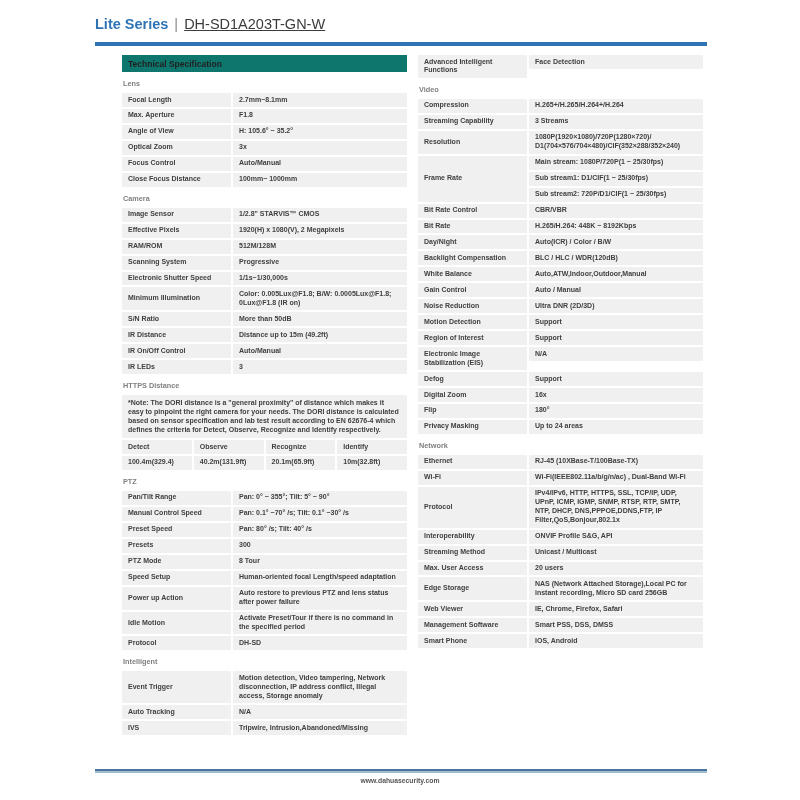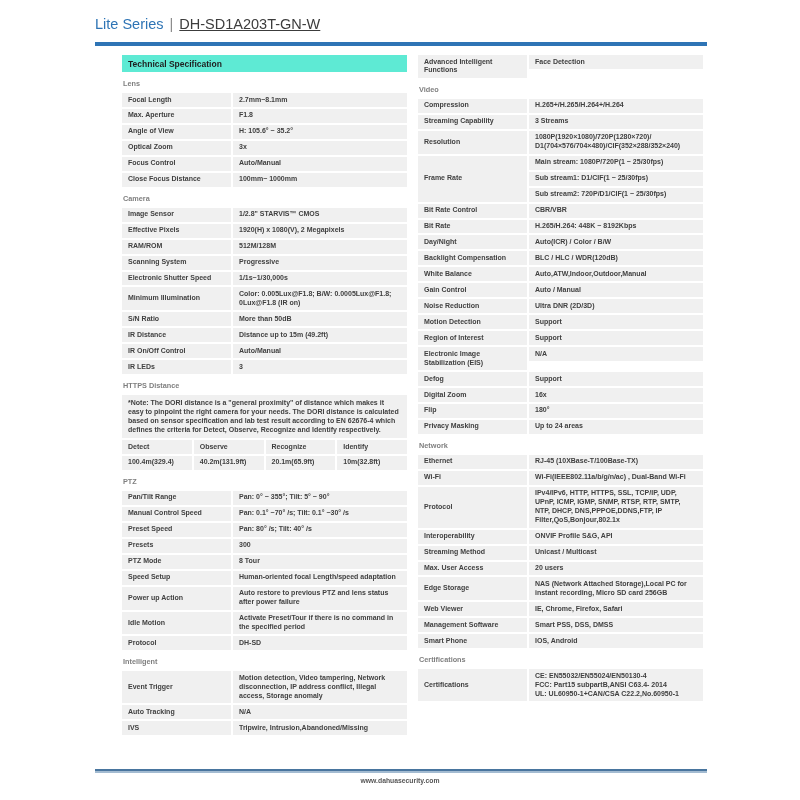--- a/index.html
+++ b/index.html
@@ -5,29 +5,29 @@
   * { box-sizing: border-box; margin: 0; padding: 0; }
   html,body { width: 800px; height: 800px; }
   body {
     position: relative;
     background: #ffffff;
     font-family: "Liberation Sans", sans-serif;
     color: #404040;
     overflow: hidden;
   }
   .header-title { position: absolute; left: 95px; top: 16px; font-size: 14.5px; }
-  .series { color: #2E74B5; }
+  .series { color: #2E74B5; font-weight: bold; }
   .sep { color: #8a8a8a; margin: 0 6px; }
   .model { color: #3c3c3c; text-decoration: underline; }
   .title-rule { position: absolute; left: 95px; top: 42px; width: 612px; height: 3.5px; background: #2E74B5; }
 
   .columns { position: absolute; left: 122px; top: 55px; width: 581px; display: flex; gap: 11px; align-items: flex-start; }
   .col { flex: 0 0 285px; width: 285px; }
 
-  .tech-bar { background: #5eead4; color: #1f1f1f; font-weight: 700; font-size: 8.5px; padding: 3.5px 6px; margin-bottom: 2px; }
+  .tech-bar { background: #0f766e; color: #1f1f1f; font-weight: 700; font-size: 8.5px; padding: 3.5px 6px; margin-bottom: 2px; }
   .sec-title { color: #7f7f7f; font-weight: 700; font-size: 7.3px; margin: 7px 1px 5px; }
 
   .row { display: flex; align-items: stretch; margin-bottom: 2px; }
   .cell { background: #F0F0F0; font-size: 7px; line-height: 1.28; font-weight: 600; color: #404040; padding: 2.5px 6px; white-space: pre-line; }
   .label { flex: 0 0 109px; margin-right: 2px; display: flex; align-items: center; }
   .valwrap { flex: 1; display: flex; flex-direction: column; min-width: 0; }
   .val { flex: 1; display: flex; align-items: center; }
   .val:empty { display: none; }
   .stack { display: flex; flex-direction: column; flex: 1; }
   .stack .cell { flex: 1; display: flex; align-items: center; }
@@ -510,32 +510,18 @@
           <div class="row">
             <div class="cell label">Smart Phone</div>
             <div class="valwrap">
               <div class="cell val">IOS, Android</div>
               <div class="stack"></div>
             </div>
           </div>
         </div>
     </div>
 
-    <div>
-      <div class="sec-title">Certifications</div>
-      <div>
-          <div class="row">
-            <div class="cell label">Certifications</div>
-            <div class="valwrap">
-              <div class="cell val">CE: EN55032/EN55024/EN50130-4
-FCC: Part15 subpartB,ANSI C63.4- 2014
-UL: UL60950-1+CAN/CSA C22.2,No.60950-1</div>
-              <div class="stack"></div>
-            </div>
-          </div>
-        </div>
-    </div>
   </div>
 
 </div>
 
 <div class="footer-rule"></div>
 <div class="footer-url">www.dahuasecurity.com</div>
 
 </body></html>

